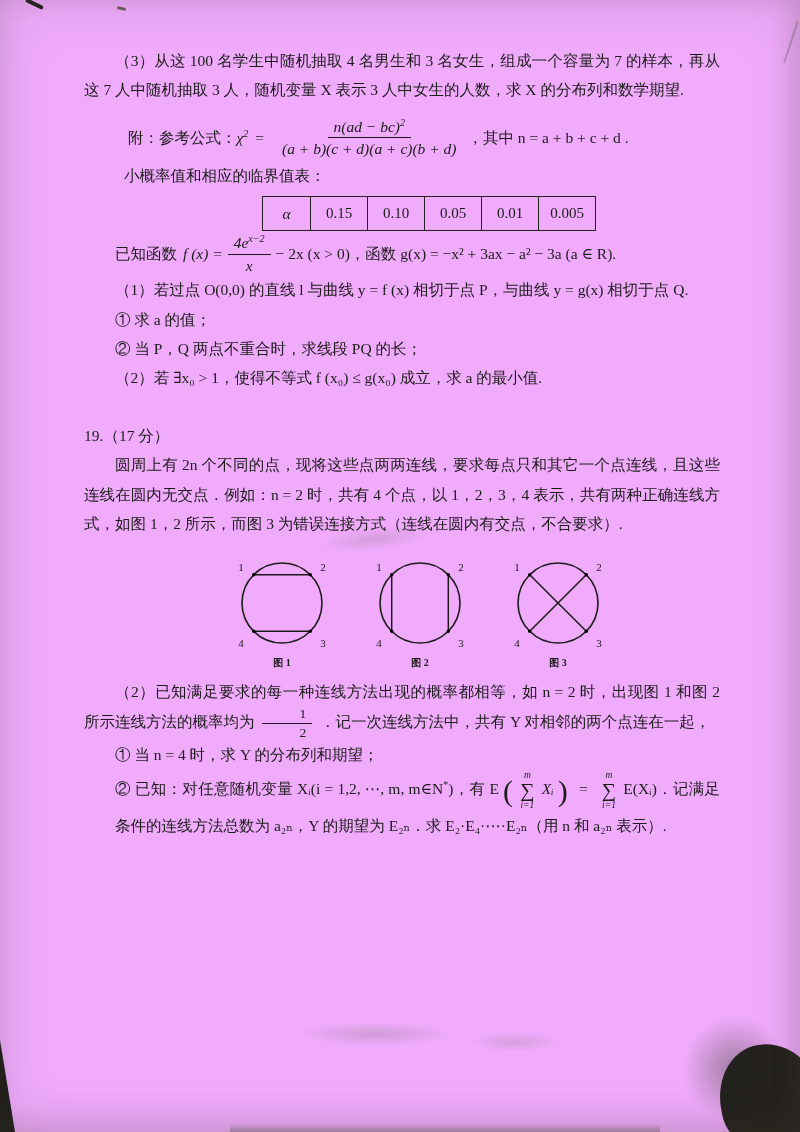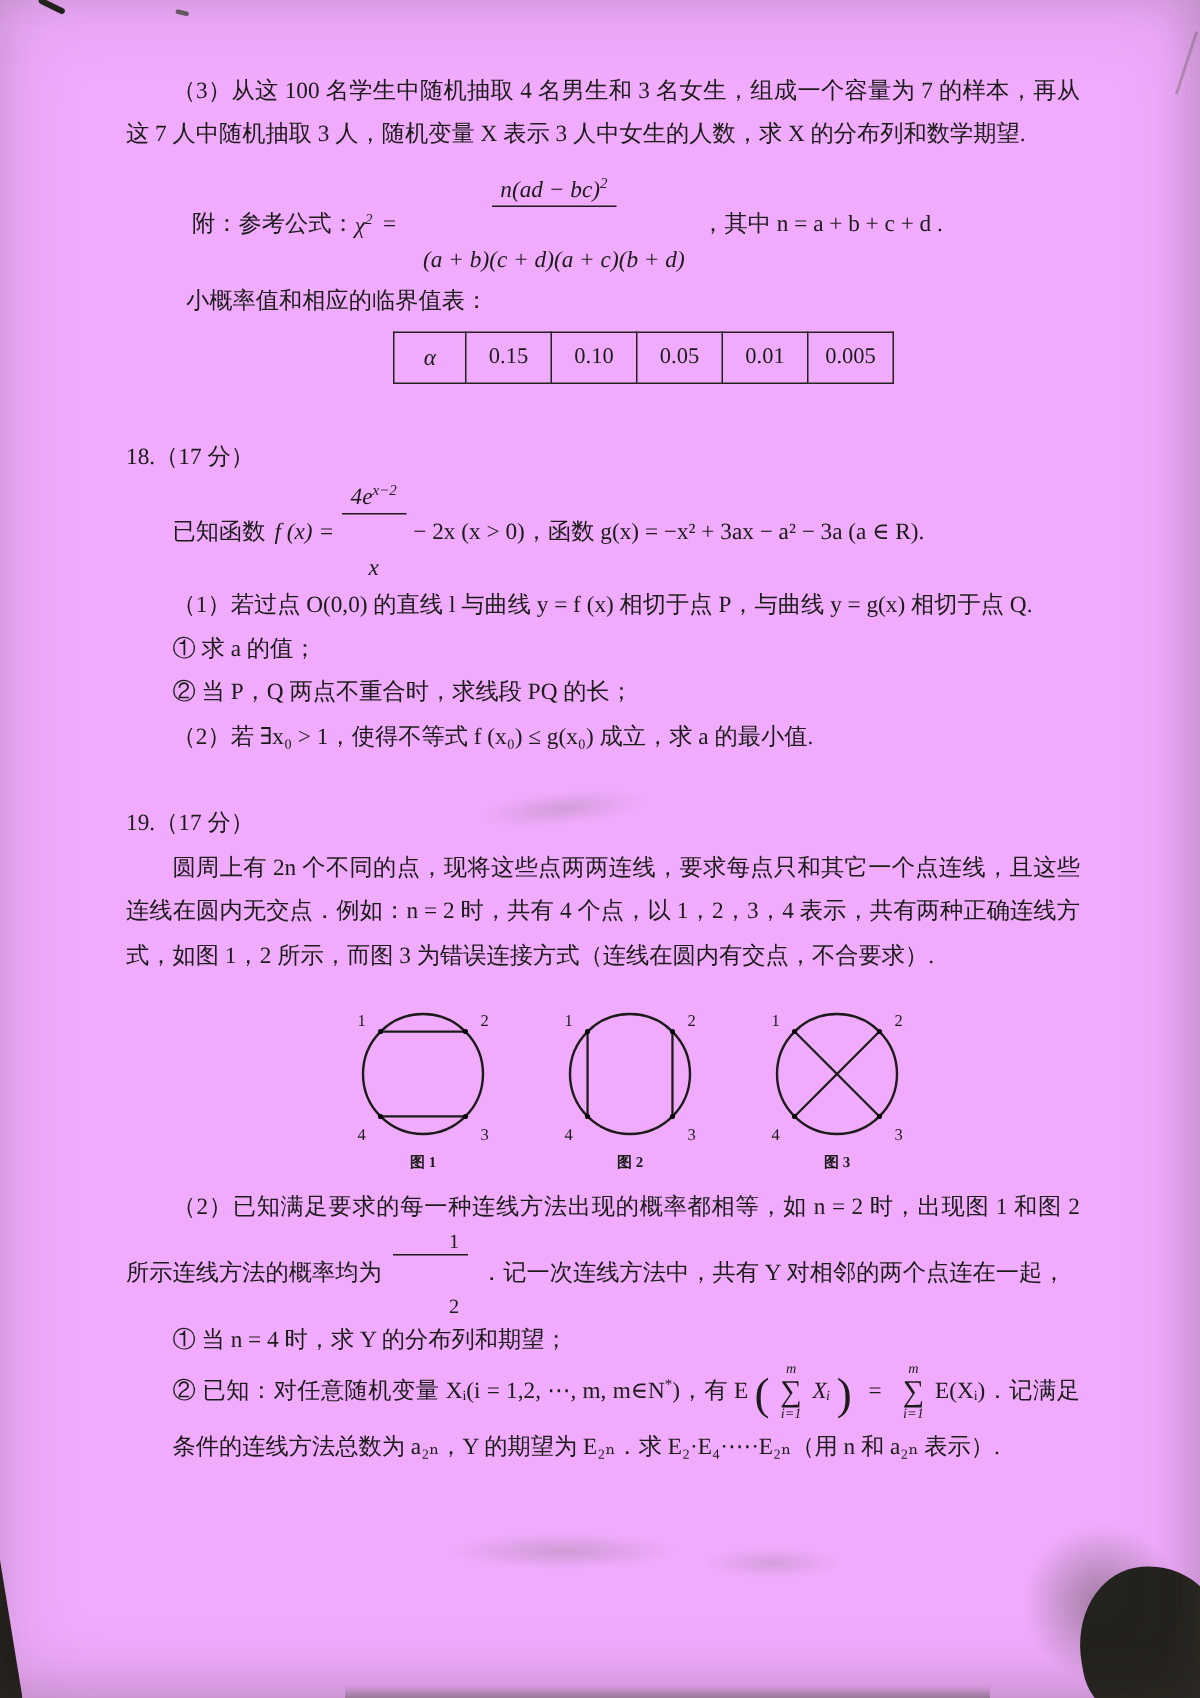--- a/index.html
+++ b/index.html
@@ -23,21 +23,21 @@
 
   
   .mi { font-style:italic; }
   .mrel { margin:0 7px; }
   .formula-row { display:flex; align-items:center; margin:12px 0 2px 44px; line-height:1.3; text-align:left; }
   .formula-row .cn { white-space:nowrap; }
   .intro18 { display:flex; align-items:center; padding-left:2em; margin-top:2px; line-height:1.35; text-align:left; }
   .frac { display:inline-flex; flex-direction:column; align-items:center; text-align:center;
           vertical-align:middle; line-height:1.25; margin:0 5px; }
   .frac .num { border-bottom:1.4px solid #1c1b19; padding:0 6px 1px; }
-  .frac .den { padding:1px 6px 0;margin-top:25px; }
+  .frac .den { padding:1px 6px 0; }
   .frac.mi2 { font-style:italic;text-align:center; }
   .frac.small { font-size:13.5px; line-height:1.15; margin:0 4px; }
   sup { font-size:10px; } sub { font-size:10px; }
   .sum { display:inline-flex; flex-direction:column; align-items:center; vertical-align:middle;
          line-height:1; margin:0 3px; }
   .sum .lim { font-size:9.5px; font-style:italic; line-height:1.1; }
   .sum .sym { font-size:20px; line-height:1; }
   .bigp { font-size:30px; line-height:0; vertical-align:-7px; font-weight:400; }
   .tallline { line-height:2.1; }
 
@@ -99,21 +99,20 @@
           <td class="hcell">α</td>
           <td>0.15</td>
           <td>0.10</td>
           <td>0.05</td>
           <td>0.01</td>
           <td>0.005</td>
         </tr>
       </tbody>
     </table>
 
-    <p class="para mt18">18.（17 分）</p>
 
     <div class="intro18">
       <span class="cn">已知函数</span>
       <span class="mi" style="margin-left:6px;">f (x) =</span>
       <span class="frac mi2">
         <span class="num"><span>4e</span><sup>x−2</sup></span>
         <span class="den">x</span>
       </span>
       <span class="cn">− 2x (x &gt; 0)，函数 g(x) = −x² + 3ax − a² − 3a (a ∈ R).</span>
     </div>

